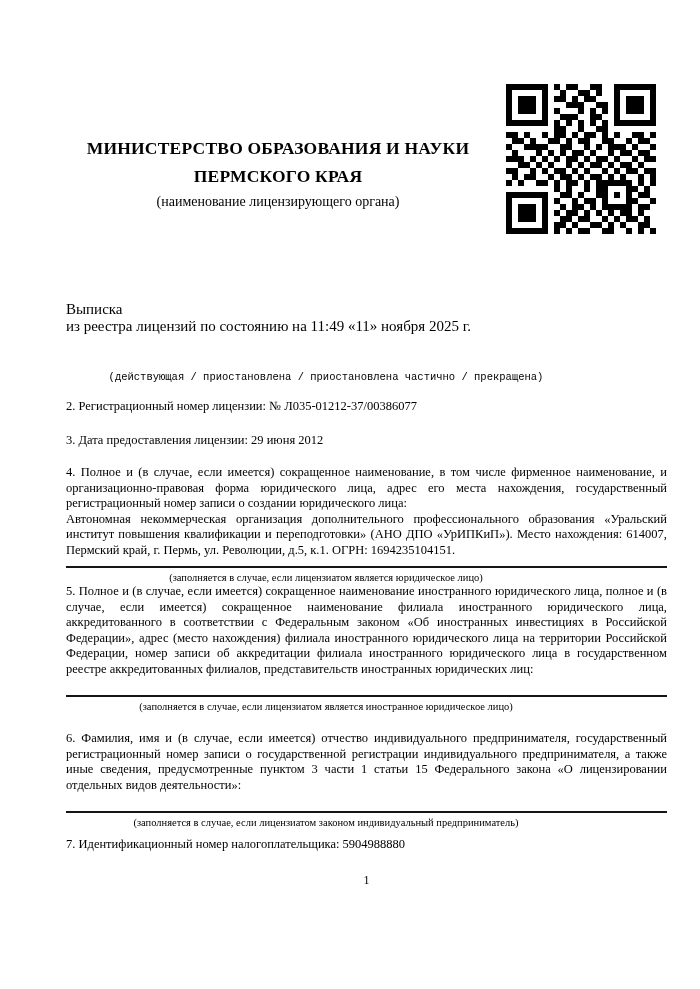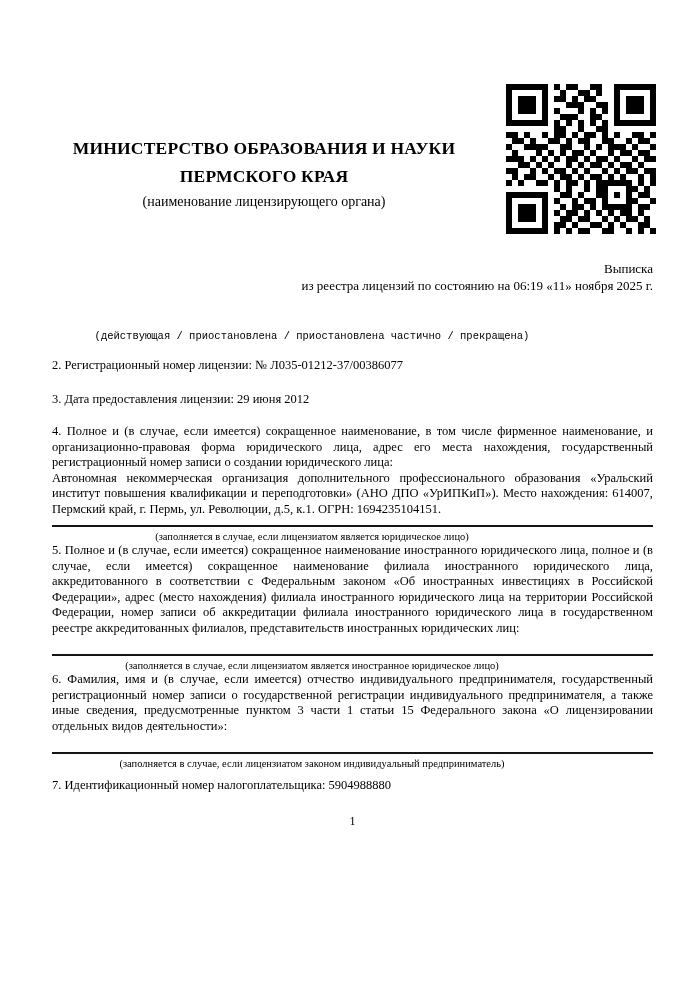--- a/index.html
+++ b/index.html
@@ -14,44 +14,44 @@
 
   
   .qr {
     position:absolute; left:506px; top:84px;
     display:grid; grid-template-columns:repeat(25, 6px); grid-auto-rows:6px;
     background:#ffffff;
   }
   .qr .m { background:#000; }
 
   
-  .content { position:absolute; left:52px; top:0; width:601px; }
+  .content { position:absolute; left:66px; top:0; width:601px; }
 
   .letterhead { width:424px; text-align:center; padding-top:134px; }
   .ministry { font-weight:700; font-size:17.5px; line-height:28px; letter-spacing:.2px; }
   .org-caption { font-size:14px; line-height:13px; margin-top:5px; }
 
-  .doc-title { margin-top:52px; width:601px; text-align:right; font-size:13px; line-height:17px; }
+  .doc-title { margin-top:93px; width:601px; text-align:left; font-size:15px; line-height:17px; }
 
   .items { margin-top:36px; font-size:12.5px; line-height:15.5px; }
   .item p.text, .item p.value { text-align:justify; }
   .caption {
     font-size:10.5px; line-height:13px; text-align:center;
     width:520px; margin-top:3px;
   }
   .rule { height:2px; background:#151515; width:601px; }
   .field-space { height:18px; }
 
   .item-1 .caption { margin-top:2px;font-family:Liberation Mono, monospace; }
   .item-2 { margin-top:15px; }
   .item-3 { margin-top:18px; }
   .item-4 { margin-top:17px; }
   .item-4 .rule { margin-top:8px; }
   .item-5 { }
-  .item-6 { }
+  .item-6 { margin-top:18px; }
   .item-7 { margin-top:8px; }
 
   .footer { margin-top:20px; width:601px; text-align:center; font-size:12px; }
 </style>
 </head>
 <body>
 
 <div class="page">
 
   <div class="qr">
@@ -687,21 +687,21 @@
     <div class="letterhead">
       <div class="ministry">
         <div>МИНИСТЕРСТВО ОБРАЗОВАНИЯ И НАУКИ</div>
         <div>ПЕРМСКОГО КРАЯ</div>
       </div>
       <div class="org-caption">(наименование лицензирующего органа)</div>
     </div>
 
     <div class="doc-title">
       <div>Выписка</div>
-      <div>из реестра лицензий по состоянию на 06:19 «11» ноября 2025 г.</div>
+      <div>из реестра лицензий по состоянию на 11:49 «11» ноября 2025 г.</div>
     </div>
 
     <div class="items">
 
       <div class="item item-1">
         <div class="caption">(действующая / приостановлена / приостановлена частично / прекращена)</div>
       </div>
 
       <div class="item item-2">
         <p class="text">2. Регистрационный номер лицензии: № Л035-01212-37/00386077</p>

